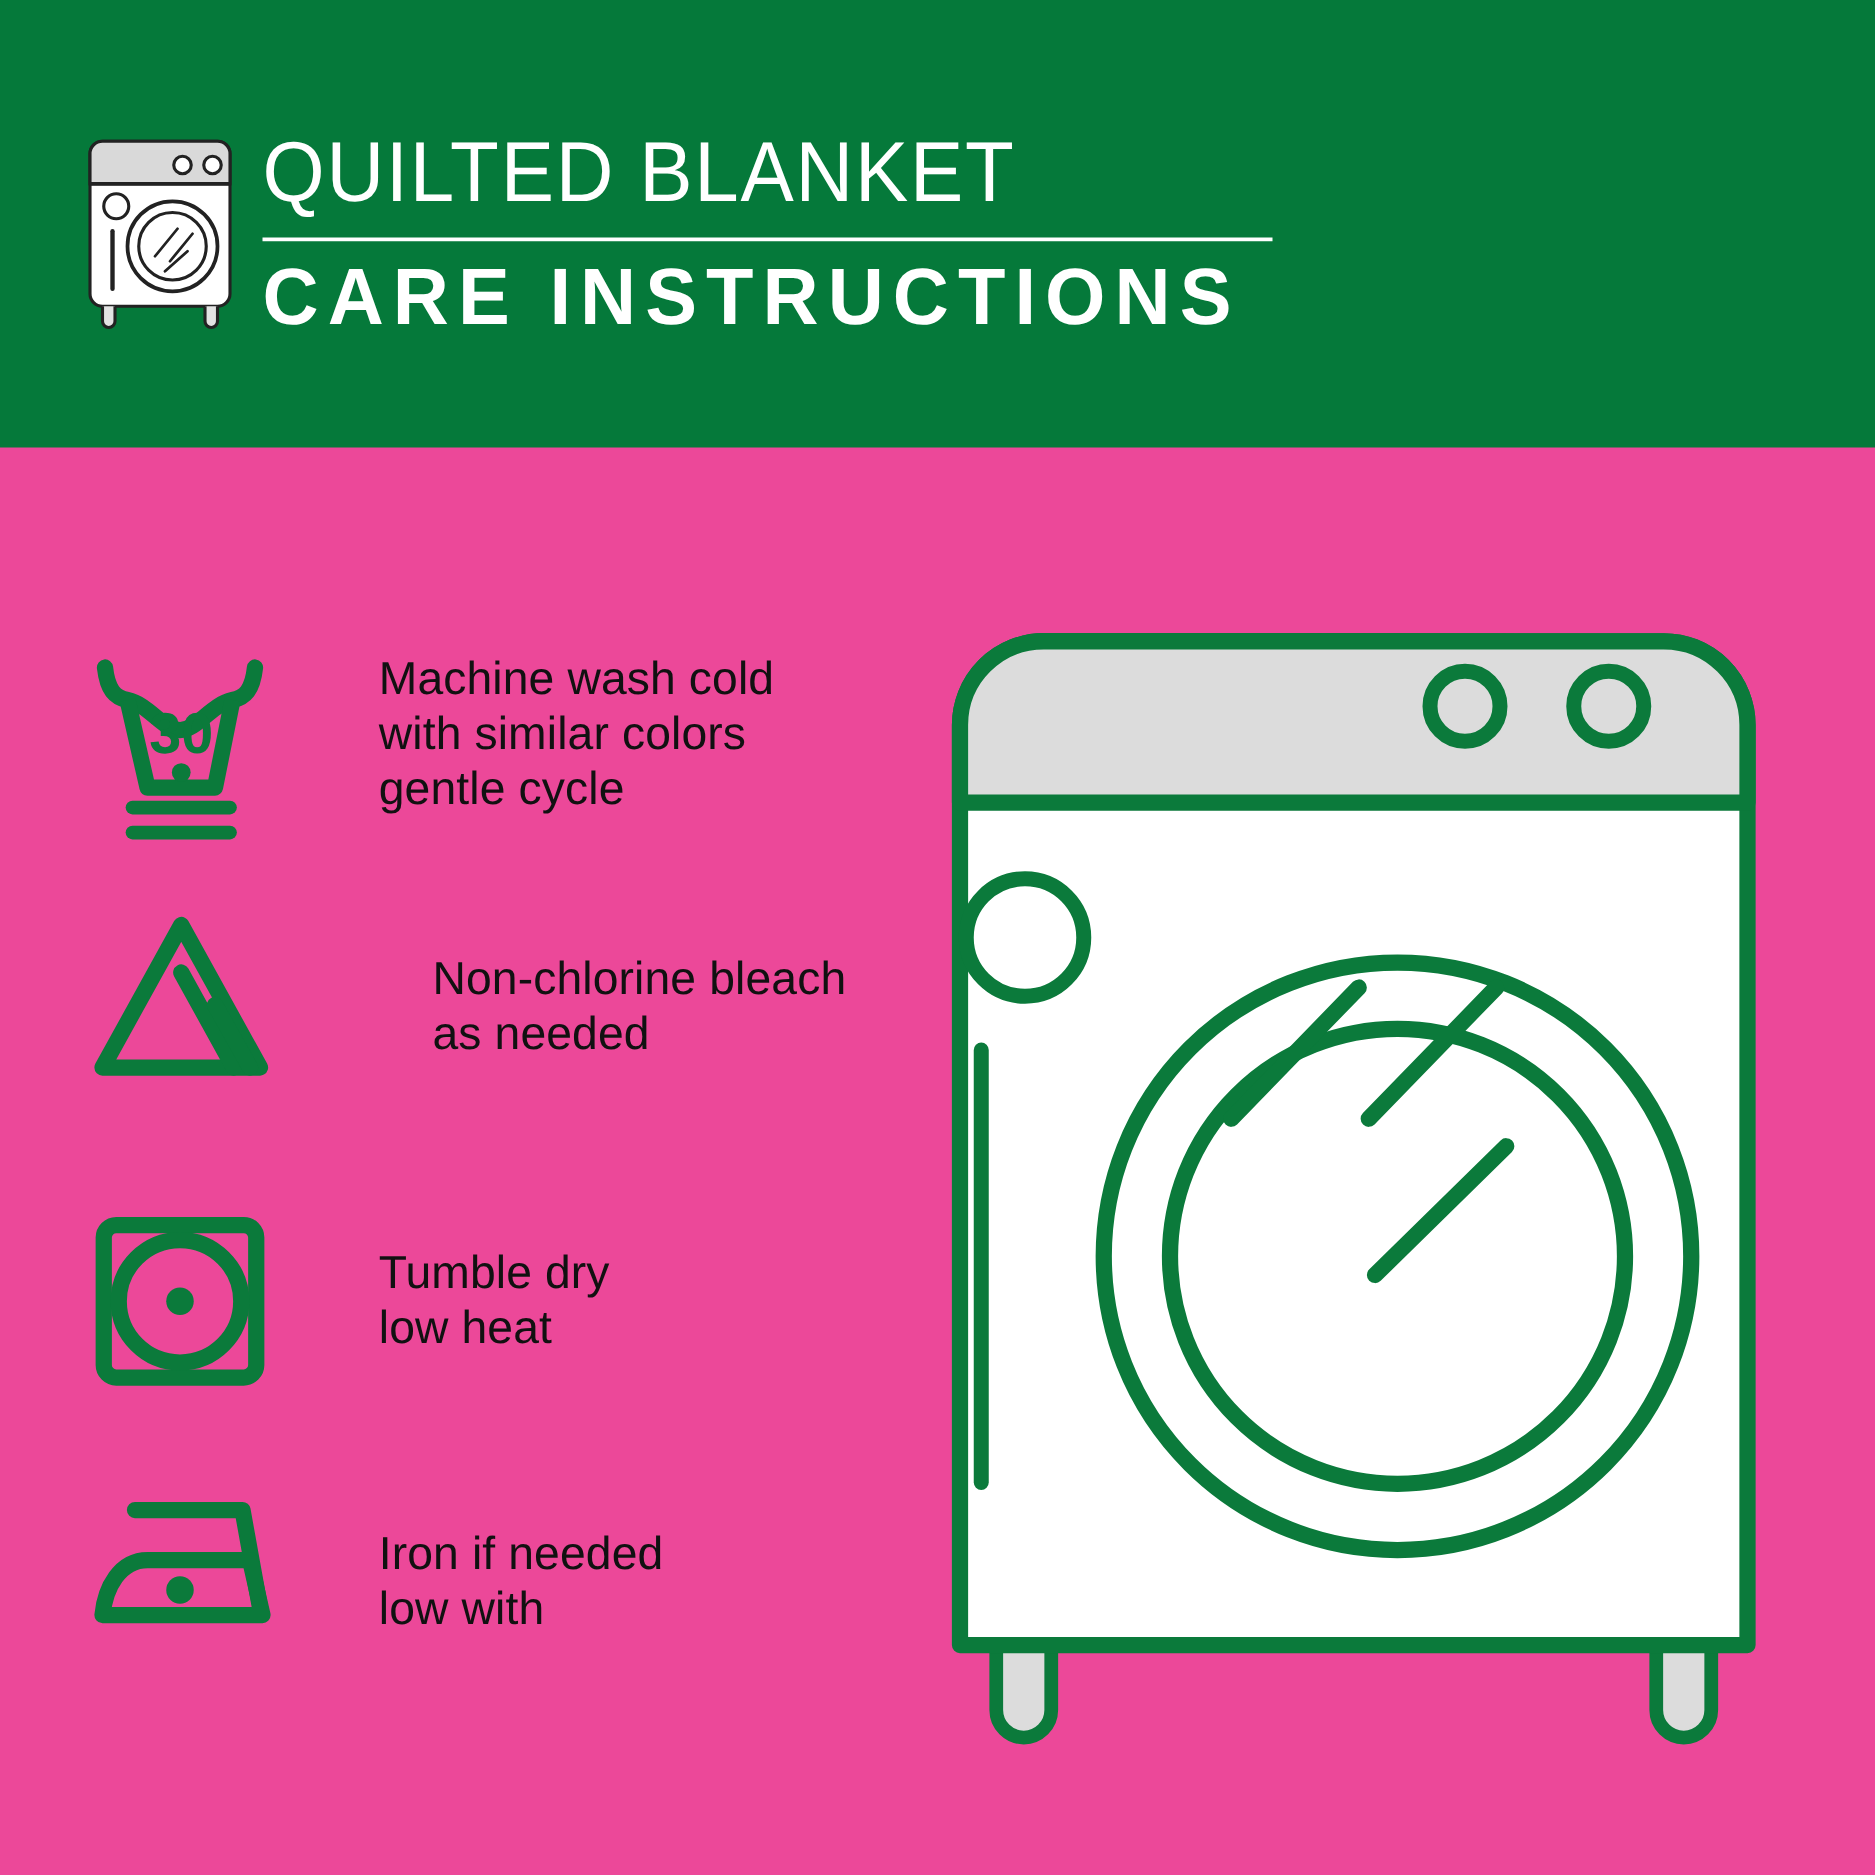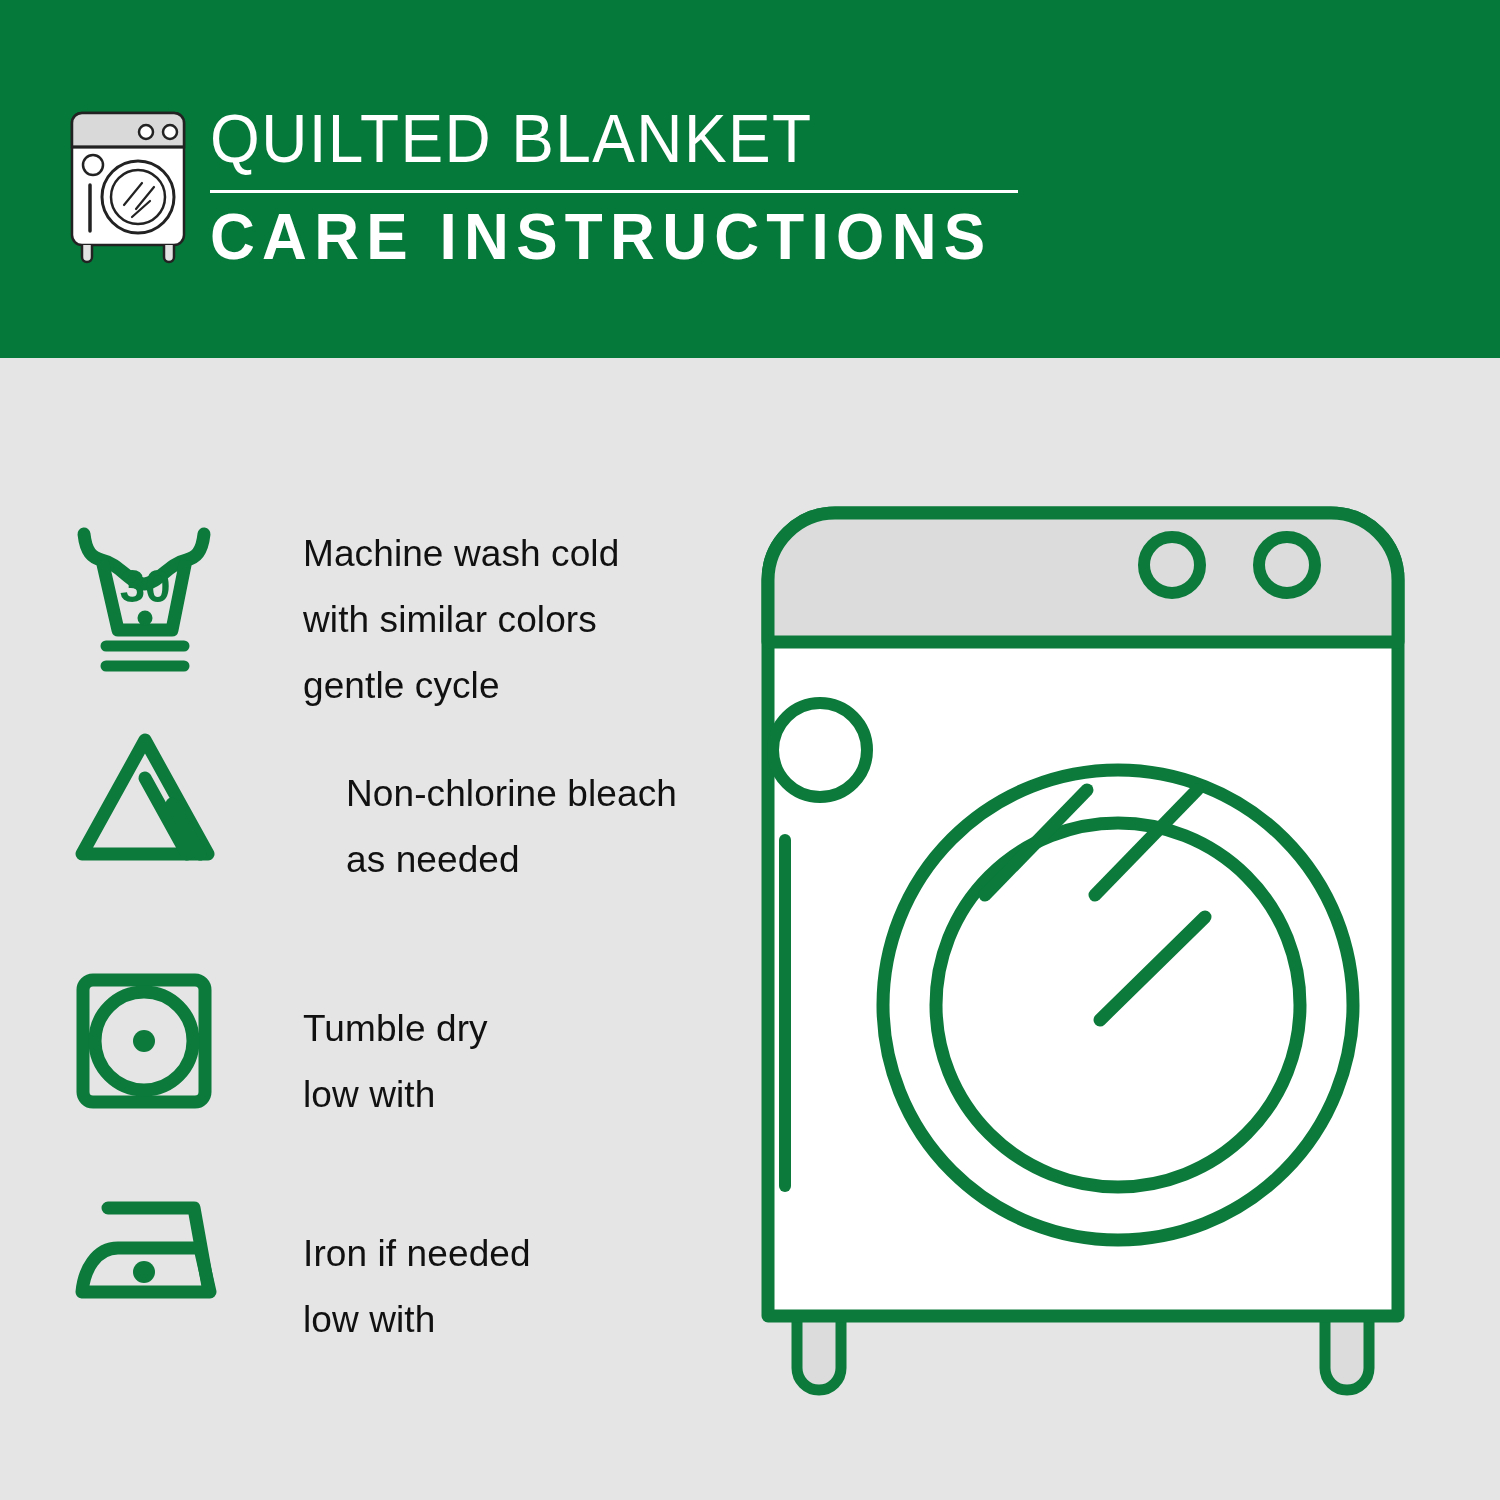--- a/index.html
+++ b/index.html
@@ -9,21 +9,21 @@
     background: #ffffff;
   }
   body {
     font-family: "Liberation Sans", sans-serif;
     -webkit-font-smoothing: antialiased;
   }
   #page {
     position: relative;
     width: 1500px;
     height: 1500px;
-    background: #e5e5e5;
+    background: #ec4899;
     overflow: hidden;
   }
 
   
   #header-band {
     position: absolute;
     left: 0;
     top: 0;
     width: 1500px;
     height: 358px;
@@ -95,21 +95,21 @@
   .care-symbol {
     position: absolute;
     left: 72px;
     top: 0;
   }
   .care-text {
     position: absolute;
     left: 303px;
     color: #111111;
     font-size: 37px;
-    line-height: 66px;
+    line-height: 44px;
     font-weight: 500;
     letter-spacing: 0.1px;
     white-space: pre-line;
   }
 
   
   #row-wash   { top: 160px; height: 190px; }
   #row-bleach { top: 368px; height: 170px; }
   #row-dry    { top: 608px; height: 165px; }
   #row-iron   { top: 828px; height: 160px; }
@@ -219,21 +219,21 @@
       <div class="care-symbol">
         <svg width="175" height="150" viewBox="0 0 175 150" xmlns="http://www.w3.org/2000/svg">
           <g fill="none" stroke="#0B7A3B" stroke-width="13" stroke-linejoin="round">
             <rect x="11" y="14" width="122" height="122" rx="10" ry="10"></rect>
             <circle cx="72" cy="75" r="49"></circle>
           </g>
           <circle cx="72" cy="75" r="11" fill="#0B7A3B"></circle>
         </svg>
       </div>
       <div class="care-text">Tumble dry
-low with</div>
+low heat</div>
     </div>
 
     <div class="care-row" id="row-iron">
       <div class="care-symbol">
         <svg width="185" height="140" viewBox="0 0 185 140" xmlns="http://www.w3.org/2000/svg">
           <g fill="none" stroke="#0B7A3B" stroke-width="13" stroke-linecap="round" stroke-linejoin="round">
 
             <path d="M36 22 H 122 L 136 100"></path>
 
             <path d="M128 62 H 46

